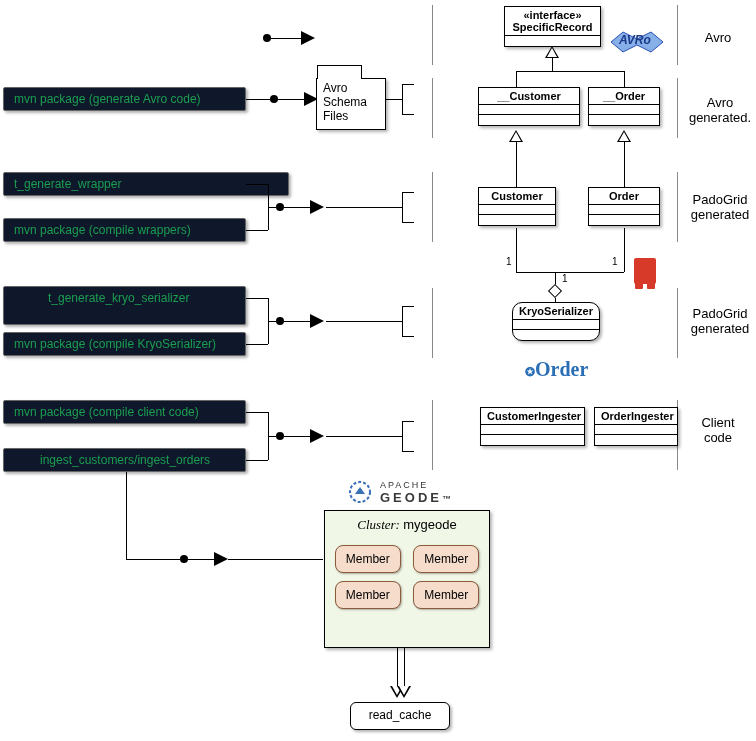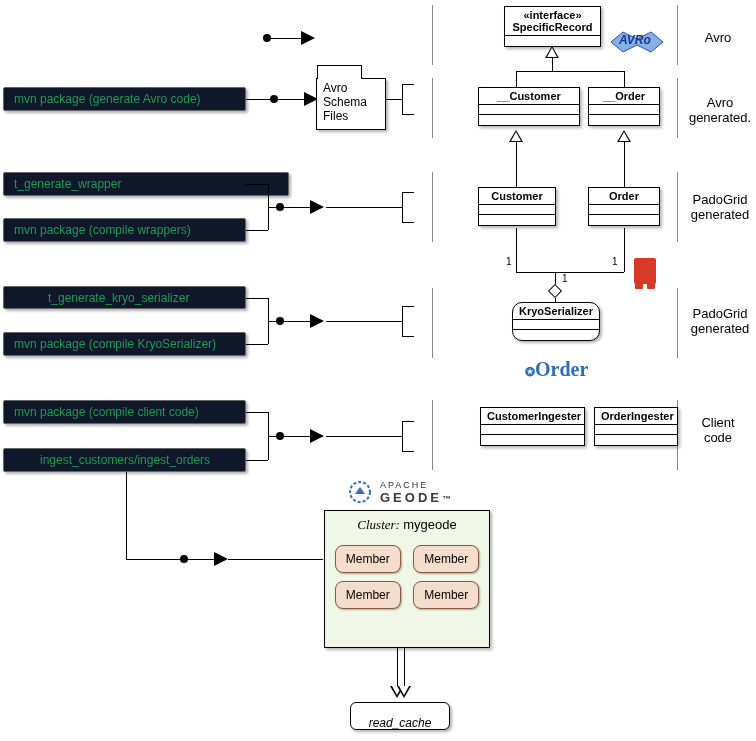--- a/index.html
+++ b/index.html
@@ -221,21 +221,21 @@
 
 <div class="row-label" style="left:690px; top:30px; width:56px;">Avro</div>
 <div class="row-label" style="left:685px; top:95px; width:70px;"><span>Avro</span><br><span>generated.</span></div>
 <div class="row-label" style="left:685px; top:192px; width:70px;"><span>PadoGrid</span><br><span>generated</span></div>
 <div class="row-label" style="left:685px; top:306px; width:70px;"><span>PadoGrid</span><br><span>generated</span></div>
 <div class="row-label" style="left:690px; top:415px; width:56px;"><span>Client</span><br><span>code</span></div>
 
 <div class="cmd-box" style="left:3px; top:87px; width:243px; height:24px;">mvn package (generate Avro code)</div>
 <div class="cmd-box" style="left:3px; top:172px; width:286px; height:24px;">t_generate_wrapper</div>
 <div class="cmd-box" style="left:3px; top:218px; width:243px; height:24px;">mvn package (compile wrappers)</div>
-<div class="cmd-box" style="left:3px; top:286px; width:243px; height:23px;padding-left:44px;">t_generate_kryo_serializer</div>
+<div class="cmd-box" style="left:3px; top:286px; width:243px; height:39px;padding-left:44px;">t_generate_kryo_serializer</div>
 <div class="cmd-box" style="left:3px; top:332px; width:243px; height:24px;">mvn package (compile KryoSerializer)</div>
 <div class="cmd-box" style="left:3px; top:400px; width:243px; height:24px;">mvn package (compile client code)</div>
 <div class="cmd-box" style="left:3px; top:448px; width:243px; height:24px;padding-left:36px;">ingest_customers/ingest_orders</div>
 
 <div class="hline" style="left:246px; top:99px; width:24px;"></div>
 <div class="hline" style="left:246px; top:184px; width:22px;"></div>
 <div class="vline" style="left:268px; top:184px; height:46px;"></div>
 <div class="hline" style="left:246px; top:230px; width:22px;"></div>
 <div class="hline" style="left:268px; top:207px; width:8px;"></div>
 <div class="hline" style="left:246px; top:298px; width:22px;"></div>
@@ -397,15 +397,15 @@
     <span class="member">Member</span>
     <span class="member">Member</span>
   </div>
 </div>
 
 <div class="vline" style="left:397px; top:648px; height:38px;"></div>
 <div class="vline" style="left:404px; top:648px; height:38px;"></div>
 <div class="down-open-arrow" style="left:397px; top:686px;"></div>
 <div class="down-open-arrow" style="left:404px; top:686px;"></div>
 
-<div class="pkg-box" style="left:350px; top:702px; width:100px; height:28px; text-align:center; padding-top:13px; border-radius:6px;font-style:italic;">
+<div class="pkg-box" style="left:350px; top:702px; width:100px; height:28px; text-align:center; padding-top:5px; border-radius:6px;">
   <span>read_cache</span>
 </div>
 
 </body></html>

